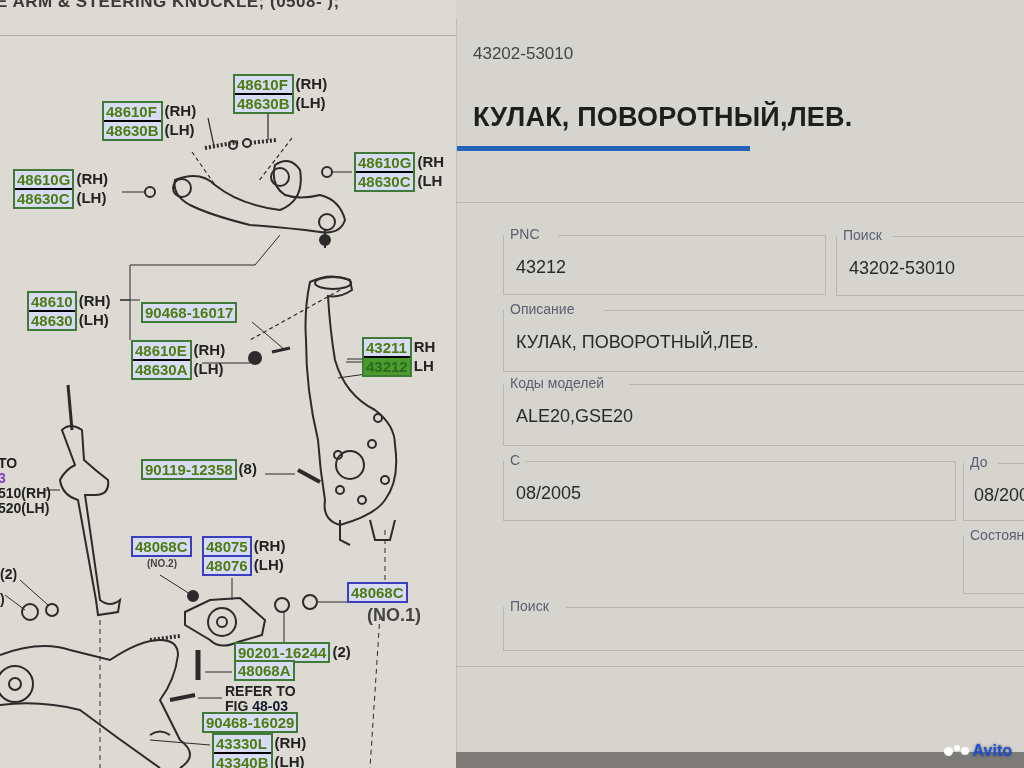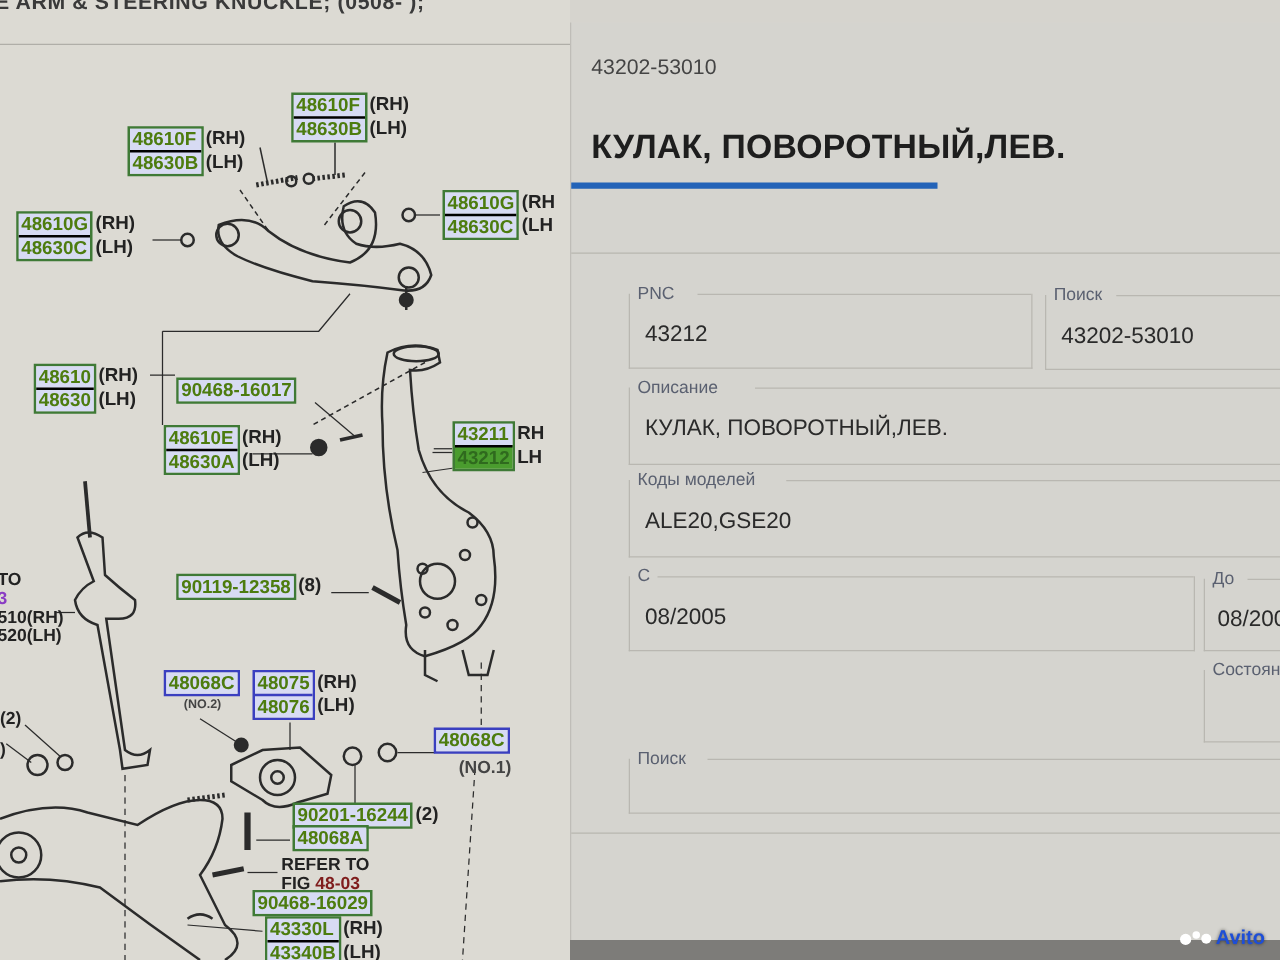--- a/index.html
+++ b/index.html
@@ -35,21 +35,21 @@
   .pn {
     color: #4d7c0f; background: #d7dbf3; padding: 0 2px;
     line-height: 17px; white-space: nowrap; cursor: pointer;
   }
   .pn + .pn { border-top: 2px solid #000000; }
   .pn-stack.blue .pn + .pn { border-top-color: #3a3fc0; }
   .pn.selected { background: #4a9c2e; color: #2f6a1e; }
   .side { color: #222; display: flex; flex-direction: column; padding-left: 2px; line-height: 19px; }
   .note { position: absolute; font: bold 10px "Liberation Sans", sans-serif; color: #444; }
   .plain-label { position: absolute; font: bold 14px "Liberation Sans", sans-serif; color: #222; line-height: 15px; white-space: nowrap; }
-  .plain-label .fig { color: #7f1d1d; }
+  .plain-label .fig { color: #0f172a; }
   svg.parts { position: absolute; left: 0; top: 0; }
 
   
   .panel {
     position: absolute; left: 456px; top: 18px; width: 580px; height: 735px;
     background: #d5d4cf;
     border-left: 1px solid #bfbdb8;
   }
   .panel-code { position: absolute; left: 16px; top: 26px; font-size: 17px; color: #444; }
   .panel-title { position: absolute; left: 16px; top: 84px; font-size: 27px; font-weight: bold; color: #1e1e1e; letter-spacing: 0.2px; white-space: nowrap; }
@@ -274,21 +274,21 @@
       <span>(RH)</span>
       <span>(LH)</span>
     </div>
   </div>
 
   <div class="callout" style="left:347px;top:582px">
     <div class="pn-stack blue">
       <span class="pn">48068C</span>
     </div>
   </div>
-  <div class="note" style="left:367px;top:605px;font-size:14px">(NO.1)</div>
+  <div class="note" style="left:367px;top:605px;font-size:18px">(NO.1)</div>
 
   <div class="callout" style="left:234px;top:642px">
     <div class="pn-stack">
       <span class="pn">90201-16244</span>
     </div>
     <div class="side">
       <span>(2)</span>
     </div>
   </div>
 

